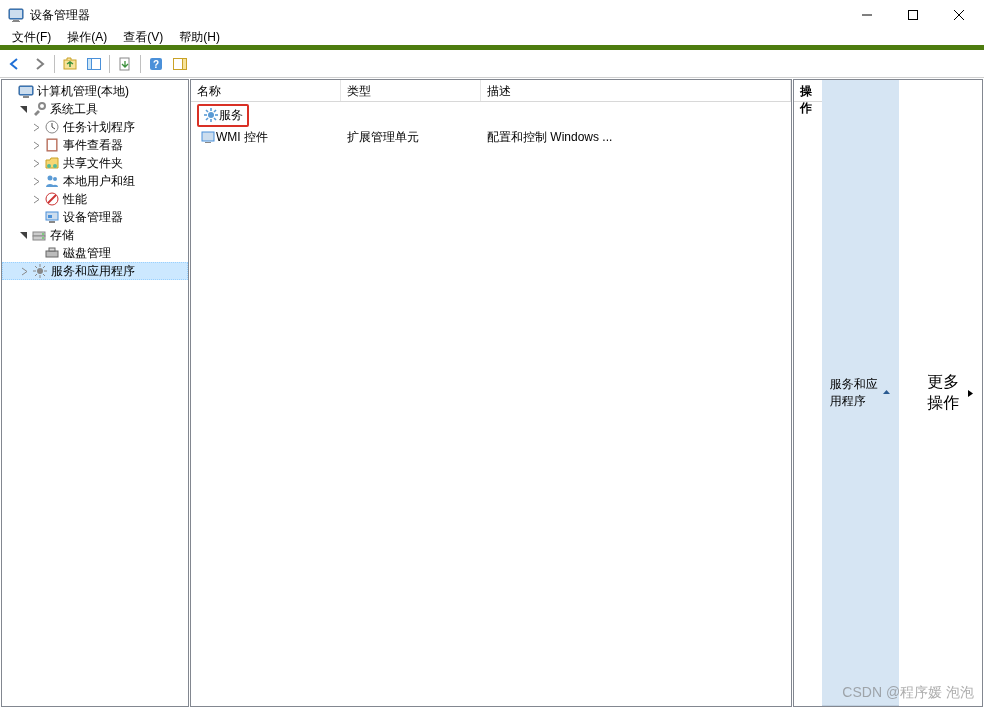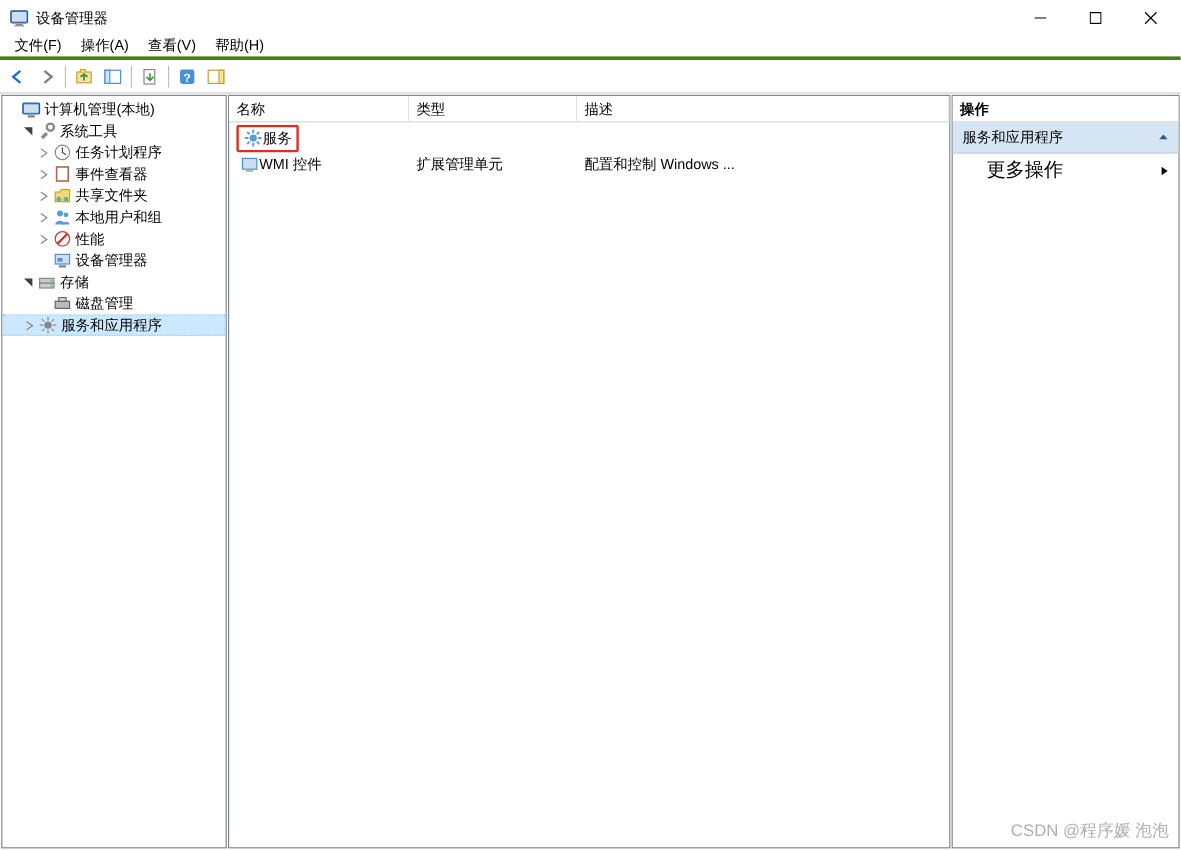--- a/index.html
+++ b/index.html
@@ -6,33 +6,33 @@
 body { width: 984px; height: 708px; background: #fff; font-size: 12px; color: #000; overflow: hidden; position: relative; }
 
 
 .titlebar { height: 30px; display: flex; align-items: center; padding: 0 2px 0 8px; }
 .titlebar .app-icon { width: 16px; height: 16px; margin-right: 6px; }
 .titlebar .title { flex: 1; font-size: 12px; }
 .win-controls { display: flex; }
 .win-btn { width: 46px; height: 30px; display: flex; align-items: center; justify-content: center; cursor: default; }
 
 
-.menubar { height: 20px; display: flex; align-items: center; padding: 0 4px; border-bottom: 3px solid #4d7c0f; }
+.menubar { height: 20px; display: flex; align-items: center; padding: 0 4px; border-bottom: 5px solid #4d7c0f; }
 .menu-item { padding: 2px 8px; cursor: default; font-size: 12px; }
 
 
 .toolbar { height: 28px; display: flex; align-items: center; padding: 2px 4px; gap: 2px; border-bottom: 1px solid #d0d0d0; }
 .tool-btn { width: 22px; height: 22px; display: flex; align-items: center; justify-content: center; border: 1px solid transparent; cursor: default; }
 .tool-sep { width: 1px; height: 18px; background: #c0c0c0; margin: 0 2px; }
 
 
 .content { display: flex; height: 630px; }
 .tree-pane { width: 188px; border: 1px solid #828790; margin: 1px; overflow: auto; background: #fff; }
 .list-pane { flex: 1; border: 1px solid #828790; margin: 1px 0 1px 0; display: flex; flex-direction: column; }
-.actions-pane { width: 190px; border: 1px solid #828790; margin: 1px; display: flex; flex-direction: column; }
+.actions-pane { width: 190px; border: 1px solid #828790; margin: 1px; display: flex; flex-direction: row; }
 
 
 .tree { padding: 2px 0; }
 .tree-row { display: flex; align-items: center; height: 18px; padding: 0 2px; cursor: default; white-space: nowrap; }
 .tree-row.selected { background: #cce8ff; border: 1px dotted #99d1ff; height: 18px; }
 .tw { width: 13px; height: 13px; display: flex; align-items: center; justify-content: center; font-size: 10px; color: #404040; cursor: pointer; }
 .tree-icon { width: 16px; height: 16px; margin: 0 3px 0 1px; display: flex; align-items: center; justify-content: center; }
 .tree-label { font-size: 12px; }
 .indent { display: inline-block; }
 

